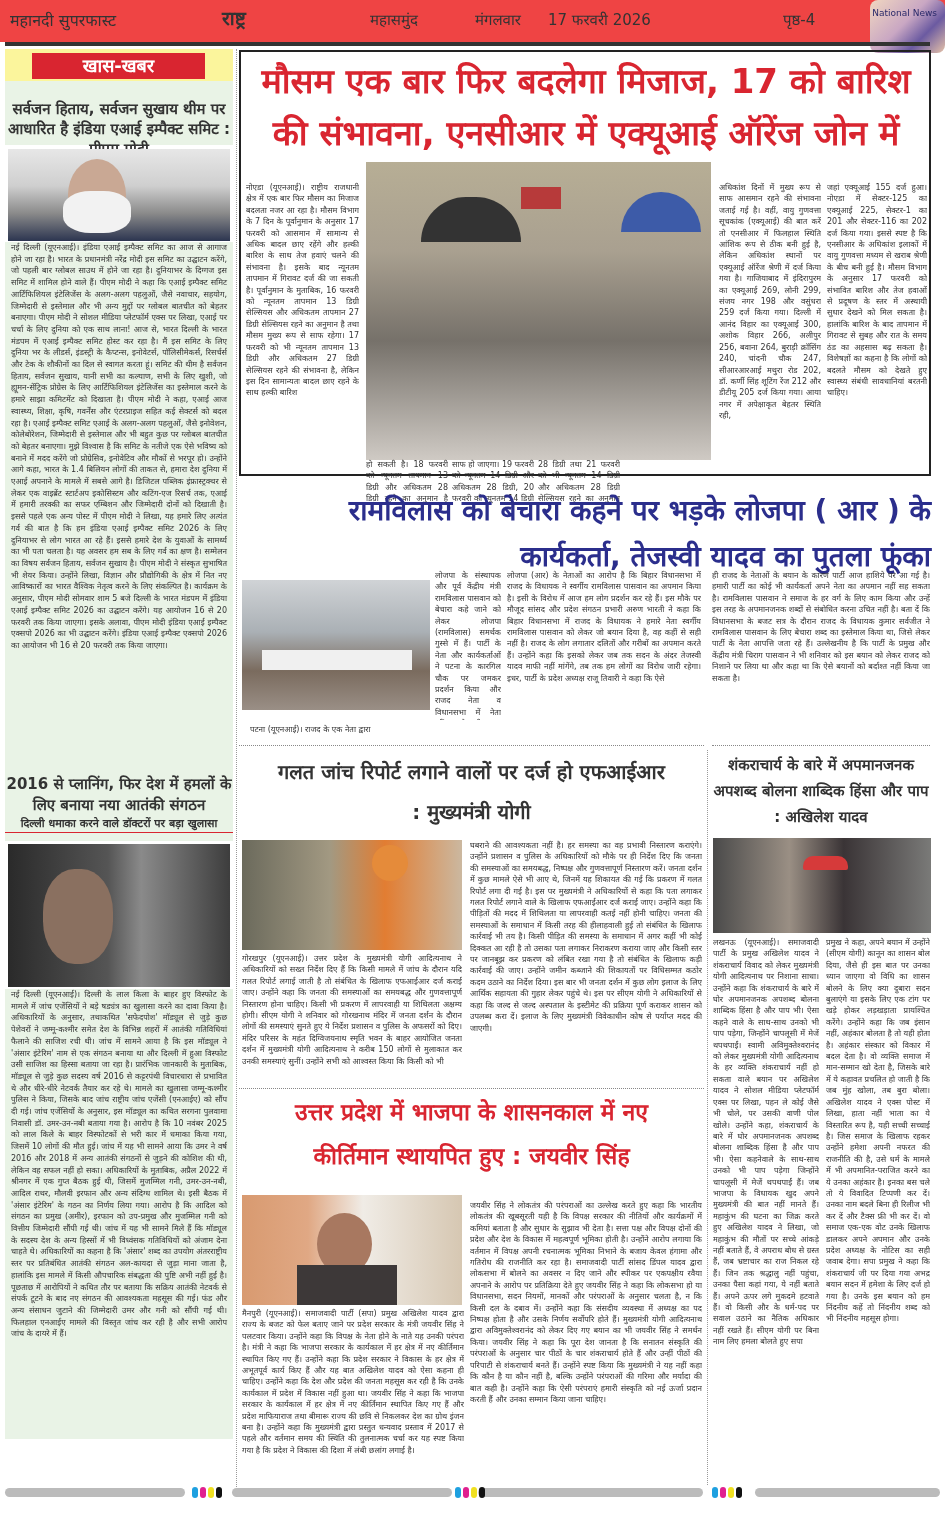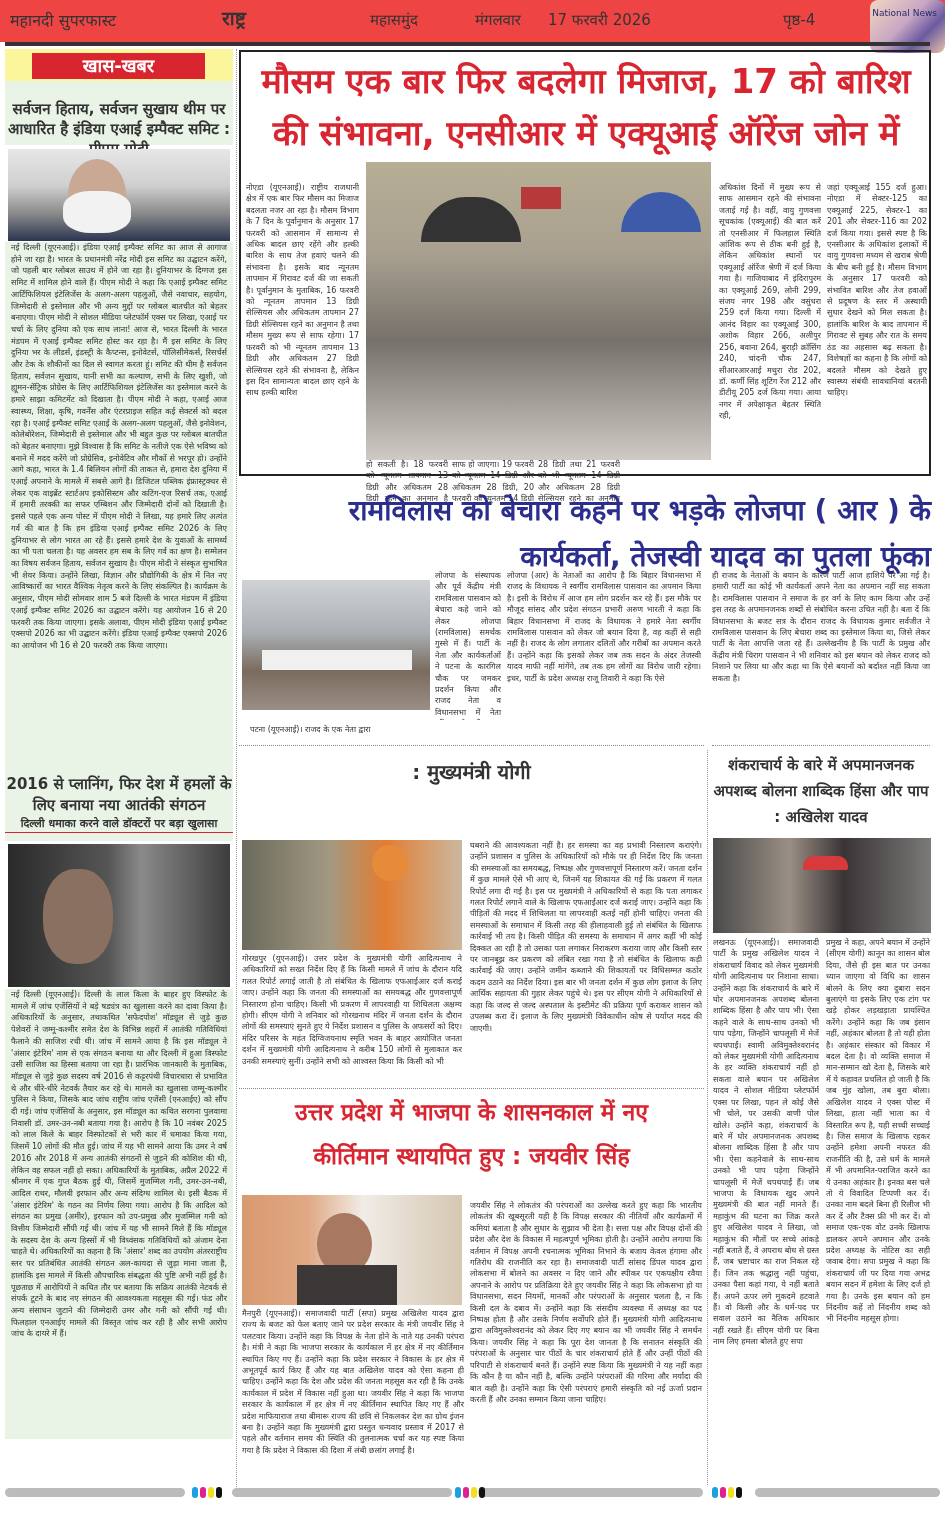--- a/index.html
+++ b/index.html
@@ -116,20 +116,21 @@
 </div>
 <div class="cap" style="left:250px;top:723px">पटना (यूएनआई)। राजद के एक नेता द्वारा</div>
 <div class="col" style="left:435px;top:570px;width:66px;height:150px;overflow:hidden">लोजपा के संस्थापक और पूर्व केंद्रीय मंत्री रामविलास पासवान को बेचारा कहे जाने को लेकर लोजपा (रामविलास) समर्थक गुस्से में हैं। पार्टी के नेता और कार्यकर्ताओं ने पटना के कारगिल चौक पर जमकर प्रदर्शन किया और राजद नेता व विधानसभा में नेता प्रतिपक्ष तेजस्वी यादव का पुतला भी जलाया।</div>
 <div class="col" style="left:507px;top:570px;width:194px;height:162px;overflow:hidden">लोजपा (आर) के नेताओं का आरोप है कि बिहार विधानसभा में राजद के विधायक ने स्वर्गीय रामविलास पासवान का अपमान किया है। इसी के विरोध में आज हम लोग प्रदर्शन कर रहे हैं। इस मौके पर मौजूद सांसद और प्रदेश संगठन प्रभारी अरुण भारती ने कहा कि बिहार विधानसभा में राजद के विधायक ने हमारे नेता स्वर्गीय रामविलास पासवान को लेकर जो बयान दिया है, वह कहीं से सही नहीं है। राजद के लोग लगातार दलितों और गरीबों का अपमान करते हैं। उन्होंने कहा कि इसको लेकर जब तक सदन के अंदर तेजस्वी यादव माफी नहीं मांगेंगे, तब तक हम लोगों का विरोध जारी रहेगा। इधर, पार्टी के प्रदेश अध्यक्ष राजू तिवारी ने कहा कि ऐसे</div>
 <div class="col" style="left:712px;top:570px;width:218px;height:162px;overflow:hidden">ही राजद के नेताओं के बयान के कारण पार्टी आज हाशिये पर आ गई है। हमारी पार्टी का कोई भी कार्यकर्ता अपने नेता का अपमान नहीं सह सकता है। रामविलास पासवान ने समाज के हर वर्ग के लिए काम किया और उन्हें इस तरह के अपमानजनक शब्दों से संबोधित करना उचित नहीं है। बता दें कि विधानसभा के बजट सत्र के दौरान राजद के विधायक कुमार सर्वजीत ने रामविलास पासवान के लिए बेचारा शब्द का इस्तेमाल किया था, जिसे लेकर पार्टी के नेता आपत्ति जता रहे हैं। उल्लेखनीय है कि पार्टी के प्रमुख और केंद्रीय मंत्री चिराग पासवान ने भी शनिवार को इस बयान को लेकर राजद को निशाने पर लिया था और कहा था कि ऐसे बयानों को बर्दाश्त नहीं किया जा सकता है।</div>
 
 <div class="sep" style="left:239px;top:745px;width:465px"></div>
 <div class="sep" style="left:712px;top:745px;width:218px"></div>
 
 <div class="h3" style="left:239px;top:752px;width:465px;font-size:20px;line-height:40px">
+  <div>गलत जांच रिपोर्ट लगाने वालों पर दर्ज हो एफआईआर</div>
   <div>: मुख्यमंत्री योगी</div>
 </div>
 <div class="photo photo-yogi">
   <div style="position:absolute;left:130px;top:5px;width:36px;height:36px;border-radius:50%;background:#e58b3a"></div>
 </div>
 <div class="col" style="left:242px;top:953px;width:220px;height:130px;overflow:hidden">गोरखपुर (यूएनआई)। उत्तर प्रदेश के मुख्यमंत्री योगी आदित्यनाथ ने अधिकारियों को सख्त निर्देश दिए हैं कि किसी मामले में जांच के दौरान यदि गलत रिपोर्ट लगाई जाती है तो संबंधित के खिलाफ एफआईआर दर्ज कराई जाए। उन्होंने कहा कि जनता की समस्याओं का समयबद्ध और गुणवत्तापूर्ण निस्तारण होना चाहिए। किसी भी प्रकरण में लापरवाही या शिथिलता अक्षम्य होगी। सीएम योगी ने शनिवार को गोरखनाथ मंदिर में जनता दर्शन के दौरान लोगों की समस्याएं सुनते हुए ये निर्देश प्रशासन व पुलिस के अफसरों को दिए। मंदिर परिसर के महंत दिग्विजयनाथ स्मृति भवन के बाहर आयोजित जनता दर्शन में मुख्यमंत्री योगी आदित्यनाथ ने करीब 150 लोगों से मुलाकात कर उनकी समस्याएं सुनीं। उन्होंने सभी को आश्वस्त किया कि किसी को भी</div>
 <div class="col" style="left:470px;top:840px;width:232px;height:240px;overflow:hidden">घबराने की आवश्यकता नहीं है। हर समस्या का वह प्रभावी निस्तारण कराएंगे। उन्होंने प्रशासन व पुलिस के अधिकारियों को मौके पर ही निर्देश दिए कि जनता की समस्याओं का समयबद्ध, निष्पक्ष और गुणवत्तापूर्ण निस्तारण करें। जनता दर्शन में कुछ मामले ऐसे भी आए थे, जिनमें यह शिकायत की गई कि प्रकरण में गलत रिपोर्ट लगा दी गई है। इस पर मुख्यमंत्री ने अधिकारियों से कहा कि पता लगाकर गलत रिपोर्ट लगाने वाले के खिलाफ एफआईआर दर्ज कराई जाए। उन्होंने कहा कि पीड़ितों की मदद में शिथिलता या लापरवाही कतई नहीं होनी चाहिए। जनता की समस्याओं के समाधान में किसी तरह की हीलाहवाली हुई तो संबंधित के खिलाफ कार्रवाई भी तय है। किसी पीड़ित की समस्या के समाधान में अगर कहीं भी कोई दिक्कत आ रही है तो उसका पता लगाकर निराकरण कराया जाए और किसी स्तर पर जानबूझ कर प्रकरण को लंबित रखा गया है तो संबंधित के खिलाफ कड़ी कार्रवाई की जाए। उन्होंने जमीन कब्जाने की शिकायतों पर विधिसम्मत कठोर कदम उठाने का निर्देश दिया। इस बार भी जनता दर्शन में कुछ लोग इलाज के लिए आर्थिक सहायता की गुहार लेकर पहुंचे थे। इस पर सीएम योगी ने अधिकारियों से कहा कि जल्द से जल्द अस्पताल के इस्टीमेट की प्रक्रिया पूर्ण कराकर शासन को उपलब्ध करा दें। इलाज के लिए मुख्यमंत्री विवेकाधीन कोष से पर्याप्त मदद की जाएगी।</div>
 
 <div class="h3" style="left:712px;top:752px;width:218px;font-size:15px;line-height:26px">शंकराचार्य के बारे में अपमानजनक अपशब्द बोलना शाब्दिक हिंसा और पाप : अखिलेश यादव</div>
 <div class="photo photo-akhilesh">

